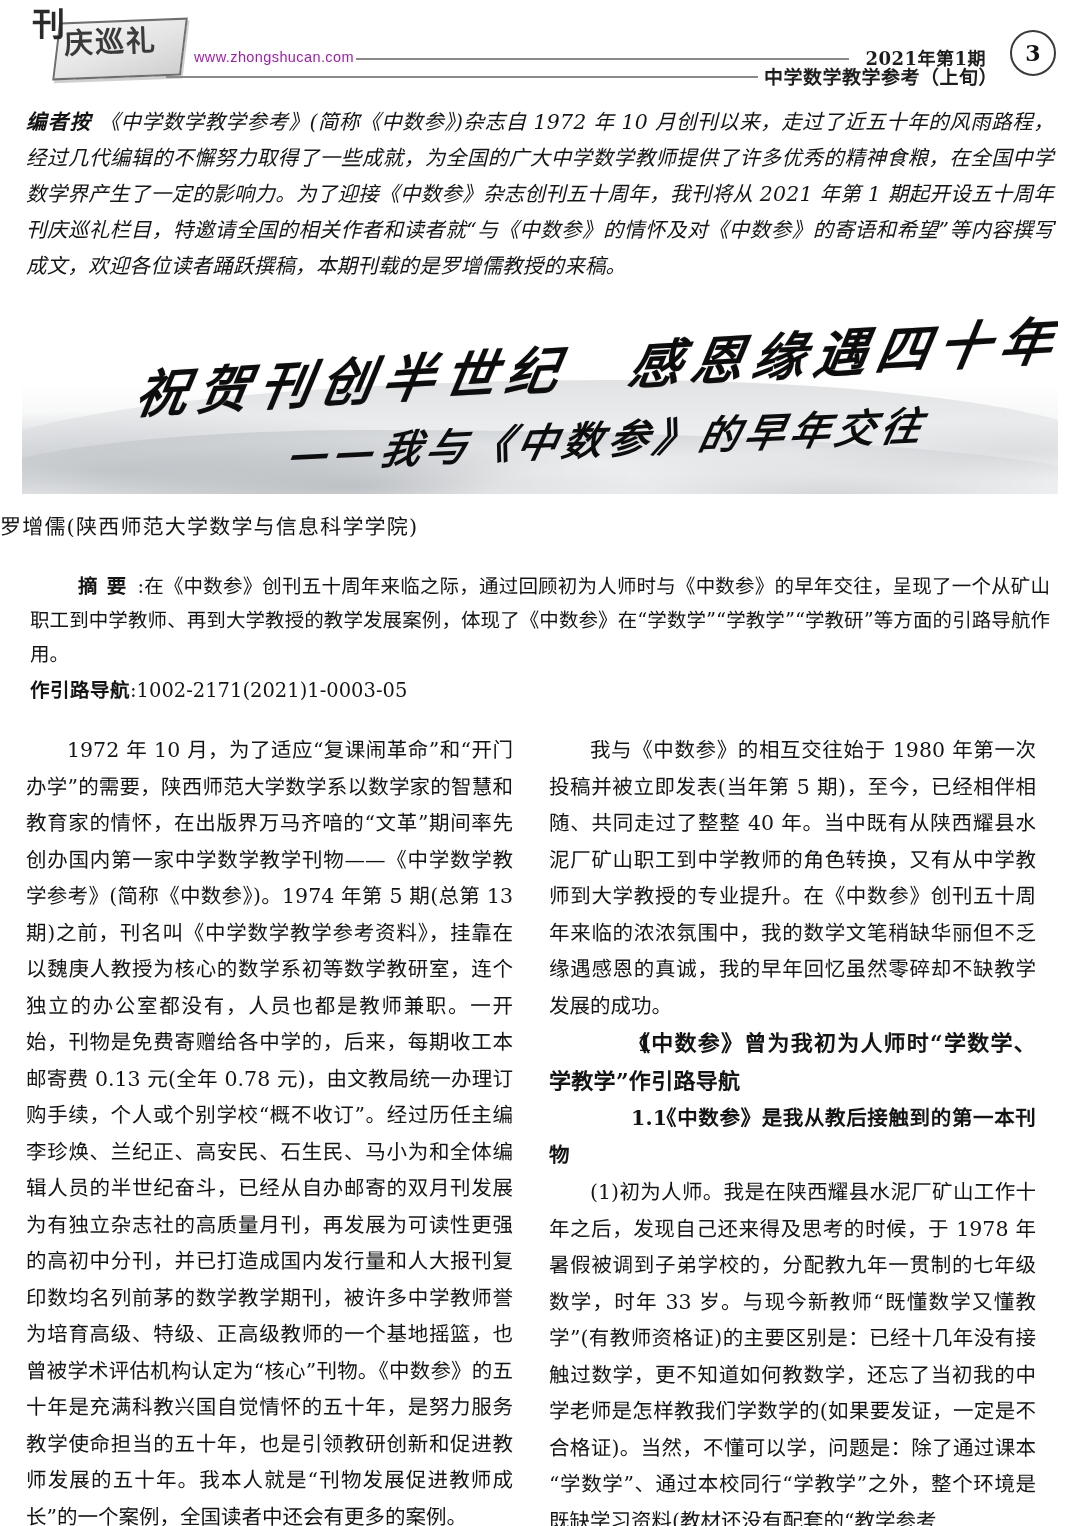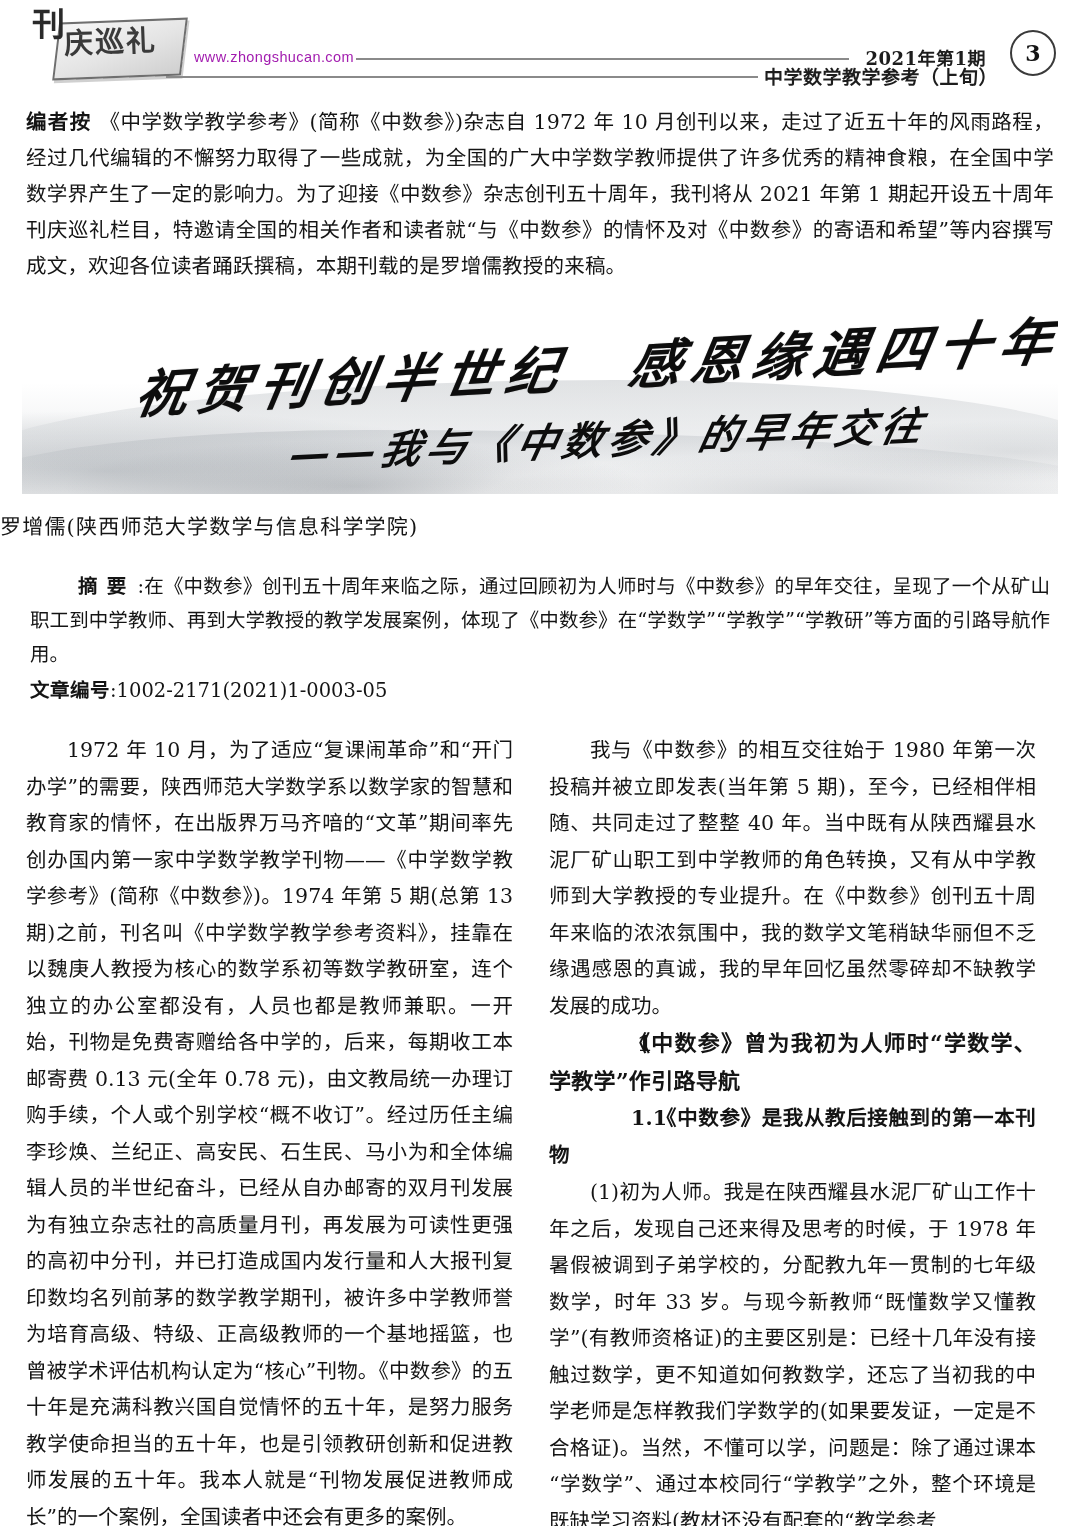--- a/index.html
+++ b/index.html
@@ -138,20 +138,21 @@
 
   
   .editor-note {
     margin: 12px 26px 0 26px;
     font-size: 20.5px;
     line-height: 36px;
     text-align: justify;
     text-justify: inter-ideograph;
     font-family: "DejaVu Serif", serif;
     letter-spacing: .2px;
+    font-style: italic;
   }
   .editor-note .lead {
     font-weight: 700;
     letter-spacing: 1px;
     margin-right: 8px;
   }
   .editor-note p {
     margin: 0;
     text-indent: 0;
   }
@@ -336,21 +337,21 @@
     <div class="calli">
       <div class="calli-main">祝贺刊创半世纪　感恩缘遇四十年</div>
       <div class="calli-sub">——我与《中数参》的早年交往</div>
     </div>
   </div>
 
   <div class="author">罗增儒(陕西师范大学数学与信息科学学院)</div>
 
   <div class="meta">
     <div class="abstract"><span class="lbl">摘要</span><span>:</span><span>在《中数参》创刊五十周年来临之际，通过回顾初为人师时与《中数参》的早年交往，呈现了一个从矿山职工到中学教师、再到大学教授的教学发展案例，体现了《中数参》在“学数学”“学教学”“学教研”等方面的引路导航作用。</span></div>
-    <div class="artno"><span class="lbl">文章编号</span><span>:</span><span>1002-2171(2021)1-0003-05</span></div>
+    <div class="artno"><span class="lbl">作引路导航</span><span>:</span><span>1002-2171(2021)1-0003-05</span></div>
   </div>
 
   <div class="body-cols">
 
     <div class="col">
       <p>1972 年 10 月，为了适应“复课闹革命”和“开门办学”的需要，陕西师范大学数学系以数学家的智慧和教育家的情怀，在出版界万马齐喑的“文革”期间率先创办国内第一家中学数学教学刊物——《中学数学教学参考》(简称《中数参》)。1974 年第 5 期(总第 13 期)之前，刊名叫《中学数学教学参考资料》，挂靠在以魏庚人教授为核心的数学系初等数学教研室，连个独立的办公室都没有，人员也都是教师兼职。一开始，刊物是免费寄赠给各中学的，后来，每期收工本邮寄费 0.13 元(全年 0.78 元)，由文教局统一办理订购手续，个人或个别学校“概不收订”。经过历任主编李珍焕、兰纪正、高安民、石生民、马小为和全体编辑人员的半世纪奋斗，已经从自办邮寄的双月刊发展为有独立杂志社的高质量月刊，再发展为可读性更强的高初中分刊，并已打造成国内发行量和人大报刊复印数均名列前茅的数学教学期刊，被许多中学教师誉为培育高级、特级、正高级教师的一个基地摇篮，也曾被学术评估机构认定为“核心”刊物。《中数参》的五十年是充满科教兴国自觉情怀的五十年，是努力服务教学使命担当的五十年，也是引领教研创新和促进教师发展的五十年。我本人就是“刊物发展促进教师成长”的一个案例，全国读者中还会有更多的案例。</p>
     </div>
 
     <div class="col">
       <p>我与《中数参》的相互交往始于 1980 年第一次投稿并被立即发表(当年第 5 期)，至今，已经相伴相随、共同走过了整整 40 年。当中既有从陕西耀县水泥厂矿山职工到中学教师的角色转换，又有从中学教师到大学教授的专业提升。在《中数参》创刊五十周年来临的浓浓氛围中，我的数学文笔稍缺华丽但不乏缘遇感恩的真诚，我的早年回忆虽然零碎却不缺教学发展的成功。</p>

